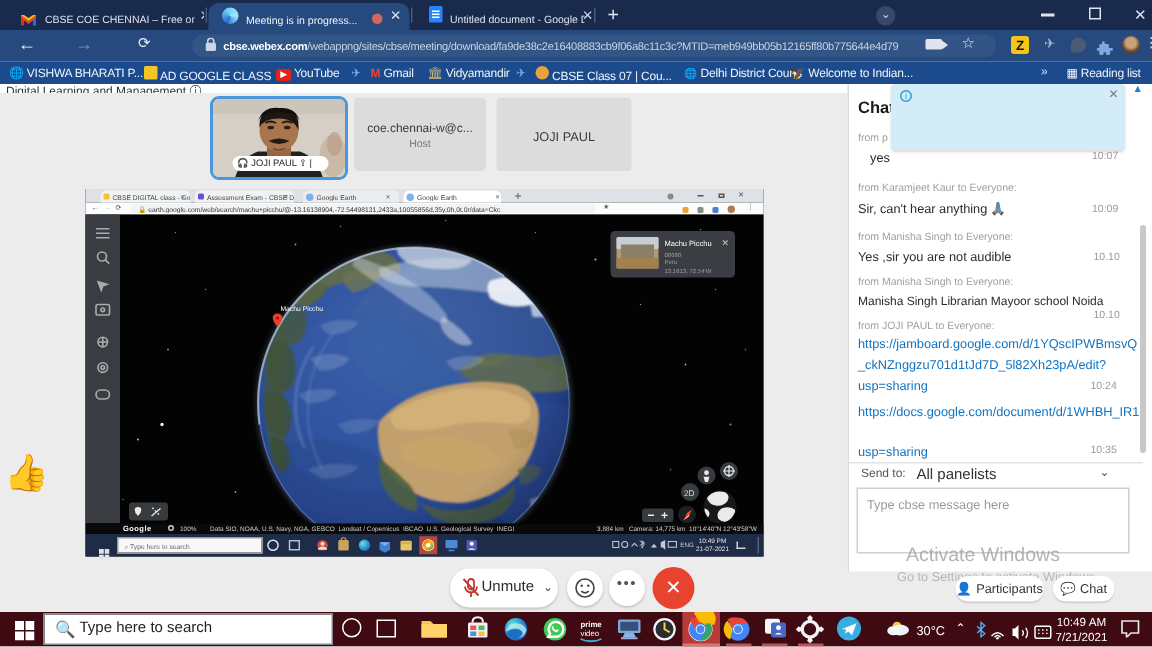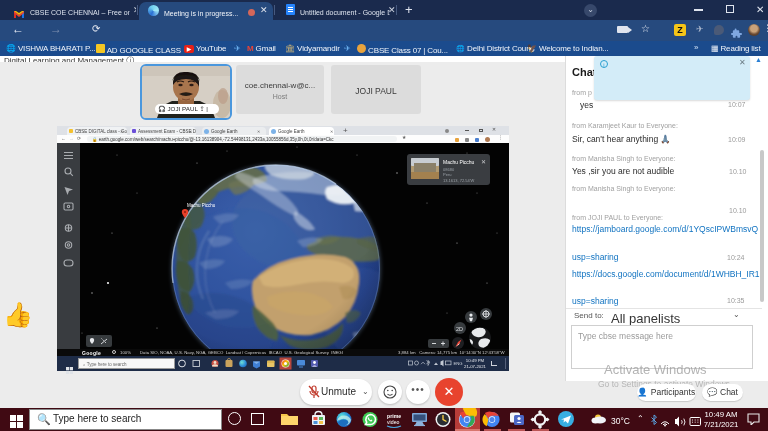--- a/index.html
+++ b/index.html
@@ -74,20 +74,27 @@
 <div class="abs" style="left:405px;top:2px;color:#dfe4ee;font-size:13px;font-weight:300">+</div>
 <div class="abs" style="left:584px;top:4px;width:13px;height:13px;border-radius:50%;background:#37486b;color:#c9d2e2;font-size:8px;text-align:center;line-height:12px">⌄</div>
 <div class="abs" style="left:694px;top:9px;width:9px;height:1.5px;background:#dfe4ee"></div>
 <div class="abs" style="left:726px;top:5px;width:8px;height:8px;border:1.2px solid #dfe4ee"></div>
 <div class="abs" style="left:756px;top:4px;color:#dfe4ee;font-size:10px">✕</div>
 
 <div class="abs" id="toolbar"></div>
 <div class="abs" style="left:12px;top:22px;color:#e8ecf4;font-size:12px">←</div>
 <div class="abs" style="left:50px;top:22px;color:#7e90b0;font-size:12px">→</div>
 <div class="abs" style="left:92px;top:23px;color:#e8ecf4;font-size:10px">⟳</div>
+<div class="abs" id="urlpill">
+  <svg style="margin-left:9px;vertical-align:-1px" width="7" height="9" viewBox="0 0 7 9">
+        <rect y="3.5" width="7" height="5.5" rx="1" fill="#cdd5e4"></rect>
+        <path d="M1.5 4V2.5a2 2 0 0 1 4 0V4" fill="none" stroke="#cdd5e4" stroke-width="1.1"></path>
+      </svg>
+  <span style="color:#fff;font-weight:bold;margin-left:3px">cbse.webex.com</span><span>/webappng/sites/cbse/meeting/download/fa9de38c2e16408883cb9f06a8c11c3c?MTID=meb949bb05b12165ff80b775644e4d79</span>
+</div>
 <div class="abs" style="left:617px;top:26px;width:11px;height:7px;background:#dfe4ee;border-radius:1px"></div>
 <div class="abs" style="left:628px;top:27px;width:0;height:0;border:3px solid transparent;border-left:4px solid #dfe4ee"></div>
 <div class="abs" style="left:641px;top:23px;color:#dfe4ee;font-size:10px">☆</div>
 <div class="abs" style="left:674px;top:24px;width:12px;height:12px;background:#f5c518;border-radius:2px;color:#111;font-size:9px;font-weight:bold;text-align:center;line-height:12px">Z</div>
 <div class="abs" style="left:696px;top:24px;width:11px;height:11px;color:#aab6cc;font-size:9px">✈</div>
 <div class="abs" style="left:714px;top:25px;width:10px;height:10px;background:#4b5a77;border-radius:50% 50% 50% 2px"></div>
 <div class="abs" style="left:731px;top:25px;width:11px;height:11px"><svg width="11" height="11" viewBox="0 0 24 24">
         <path fill="#7fa7e0" d="M20 11h-2V7a2 2 0 0 0-2-2h-4V3a2 2 0 1 0-4 0v2H6a2 2 0 0 0-2 2v4H2a2 2 0 1 0 0 4h2v4a2 2 0 0 0 2 2h4v-2a2 2 0 1 1 4 0v2h4a2 2 0 0 0 2-2v-4h2a2 2 0 1 0 0-4z"></path>
       </svg></div>
 <div class="abs" style="left:748px;top:24px;width:12px;height:12px;border-radius:50%;background:radial-gradient(circle at 50% 38%,#caa27a 35%,#6b4a33 60%,#3c2a1e)"></div>
@@ -436,31 +443,33 @@
 <div class="abs fromln" style="left:572px;top:89px">from p</div>
 <div class="abs msg" style="left:580px;top:100px">yes</div>
 <div class="abs tstamp" style="left:728px;top:101px">10:07</div>
 <div class="abs fromln" style="left:572px;top:122px">from Karamjeet Kaur to Everyone:</div>
 <div class="abs msg" style="left:572px;top:134px">Sir, can't hear anything <span style="filter:hue-rotate(175deg) saturate(.55) brightness(.75)">🙏</span></div>
 <div class="abs tstamp" style="left:728px;top:136px">10:09</div>
 <div class="abs fromln" style="left:572px;top:155px">from Manisha Singh to Everyone:</div>
 <div class="abs msg" style="left:572px;top:166px">Yes ,sir you are not audible</div>
 <div class="abs tstamp" style="left:729px;top:168px">10.10</div>
 <div class="abs fromln" style="left:572px;top:185px">from Manisha Singh to Everyone:</div>
+<div class="abs msg" style="left:572px;top:196px;font-size:8px">Manisha Singh Librarian Mayoor school Noida</div>
 <div class="abs tstamp" style="left:729px;top:207px">10.10</div>
 <div class="abs fromln" style="left:572px;top:214px">from JOJI PAUL to Everyone:</div>
 <div class="abs lnk" style="left:572px;top:224px">https://jamboard.google.com/d/1YQscIPWBmsvQ</div>
+<div class="abs lnk" style="left:572px;top:238px">_ckNZnggzu701d1tJd7D_5l82Xh23pA/edit?</div>
 <div class="abs lnk" style="left:572px;top:252px">usp=sharing</div>
 <div class="abs tstamp" style="left:727px;top:254px">10:24</div>
 <div class="abs lnk" style="left:572px;top:269px">https://docs.google.com/document/d/1WHBH_IR1</div>
 <div class="abs lnk" style="left:572px;top:296px">usp=sharing</div>
 <div class="abs tstamp" style="left:727px;top:297px">10:35</div>
 <div class="abs" style="left:566px;top:308px;width:196px;height:1px;background:#e4e4e4"></div>
 <div class="abs" style="left:574px;top:311px;font-size:8px;color:#555">Send to:</div>
-<div class="abs" style="left:611px;top:311px;font-size:13px;color:#333">All panelists</div>
+<div class="abs" style="left:611px;top:311px;font-size:10px;color:#333">All panelists</div>
 <div class="abs" style="left:733px;top:310px;color:#555;font-size:8px">⌄</div>
 <div class="abs" style="left:571px;top:325px;width:182px;height:44px;border:1px solid #cfcfcf;background:#fff"></div>
 <div class="abs" style="left:578px;top:331px;font-size:8.5px;color:#9a9a9a">Type cbse message here</div>
 
 <div class="abs" style="left:760px;top:150px;width:4px;height:152px;background:#c8c8c8;border-radius:2px"></div>
 <div class="abs" style="left:755px;top:56px;color:#2a7fd4;font-size:7px">▲</div>
 
 <div class="abs" id="toast">
   <div class="abs" style="left:6px;top:4px;width:8px;height:8px;border:1px solid #2a9fd0;border-radius:50%;color:#2a9fd0;font-size:6px;text-align:center;line-height:8px">i</div>
 <div class="abs" style="left:145px;top:2px;color:#6b7b84;font-size:8px">✕</div>

